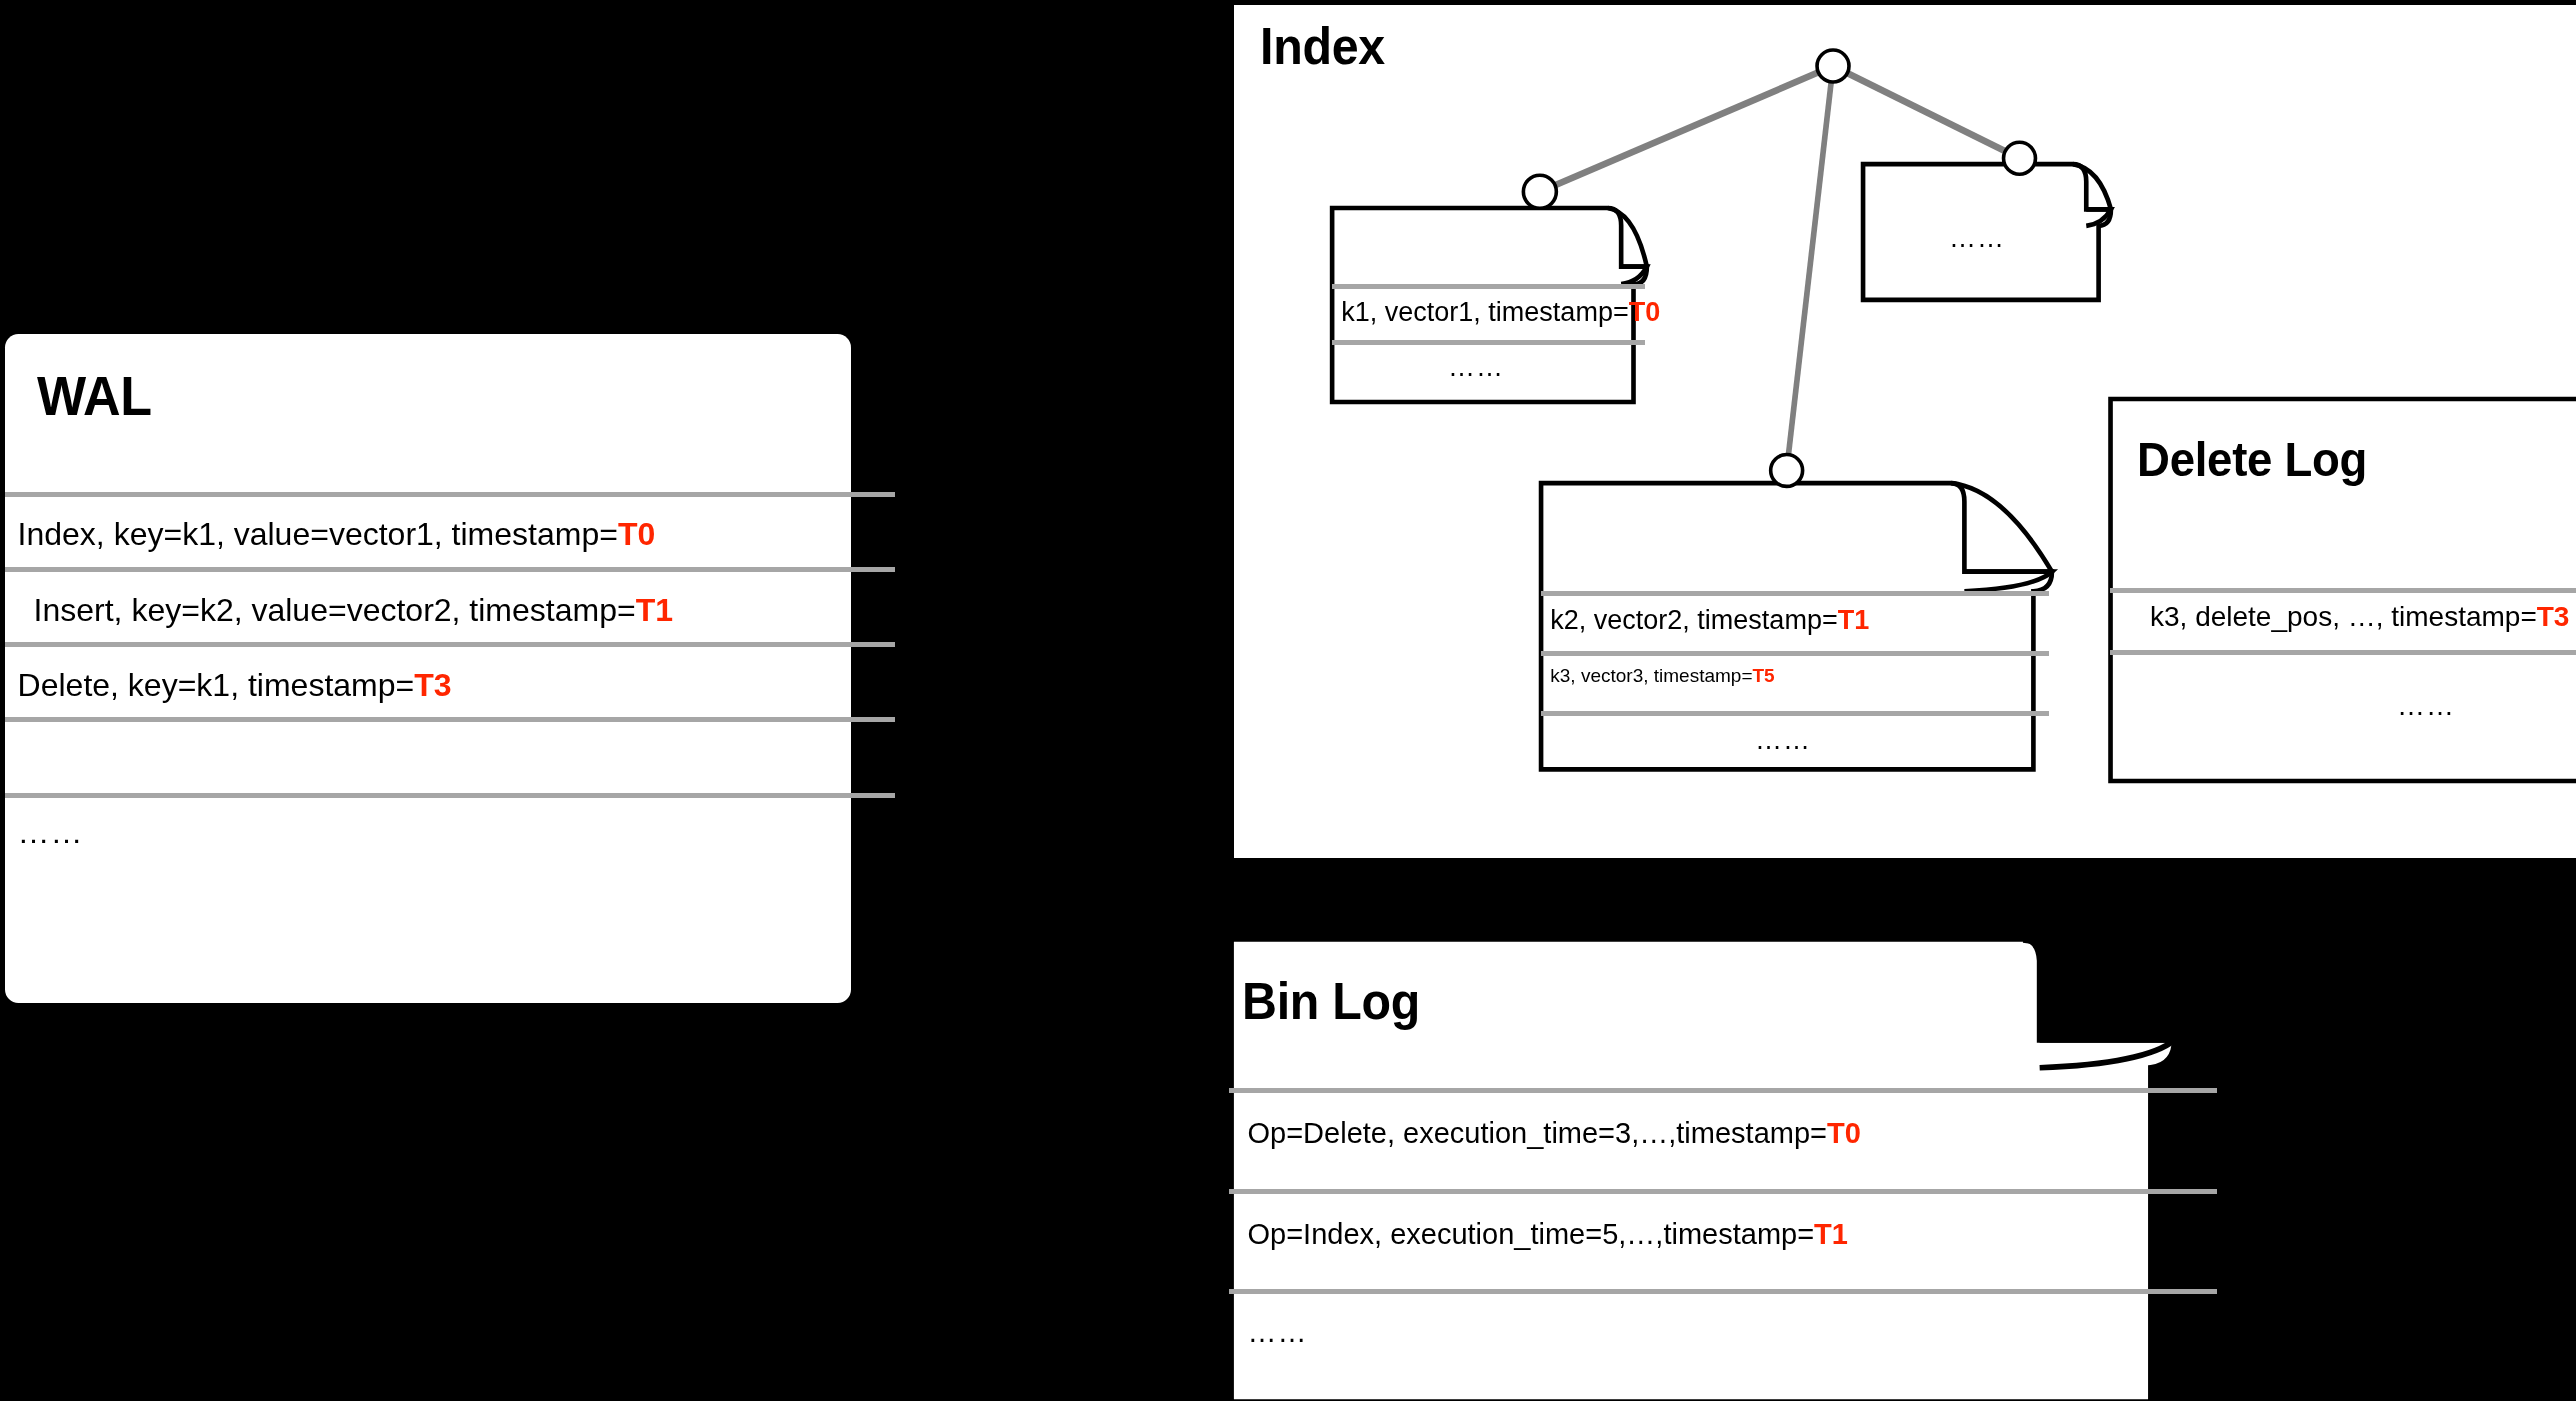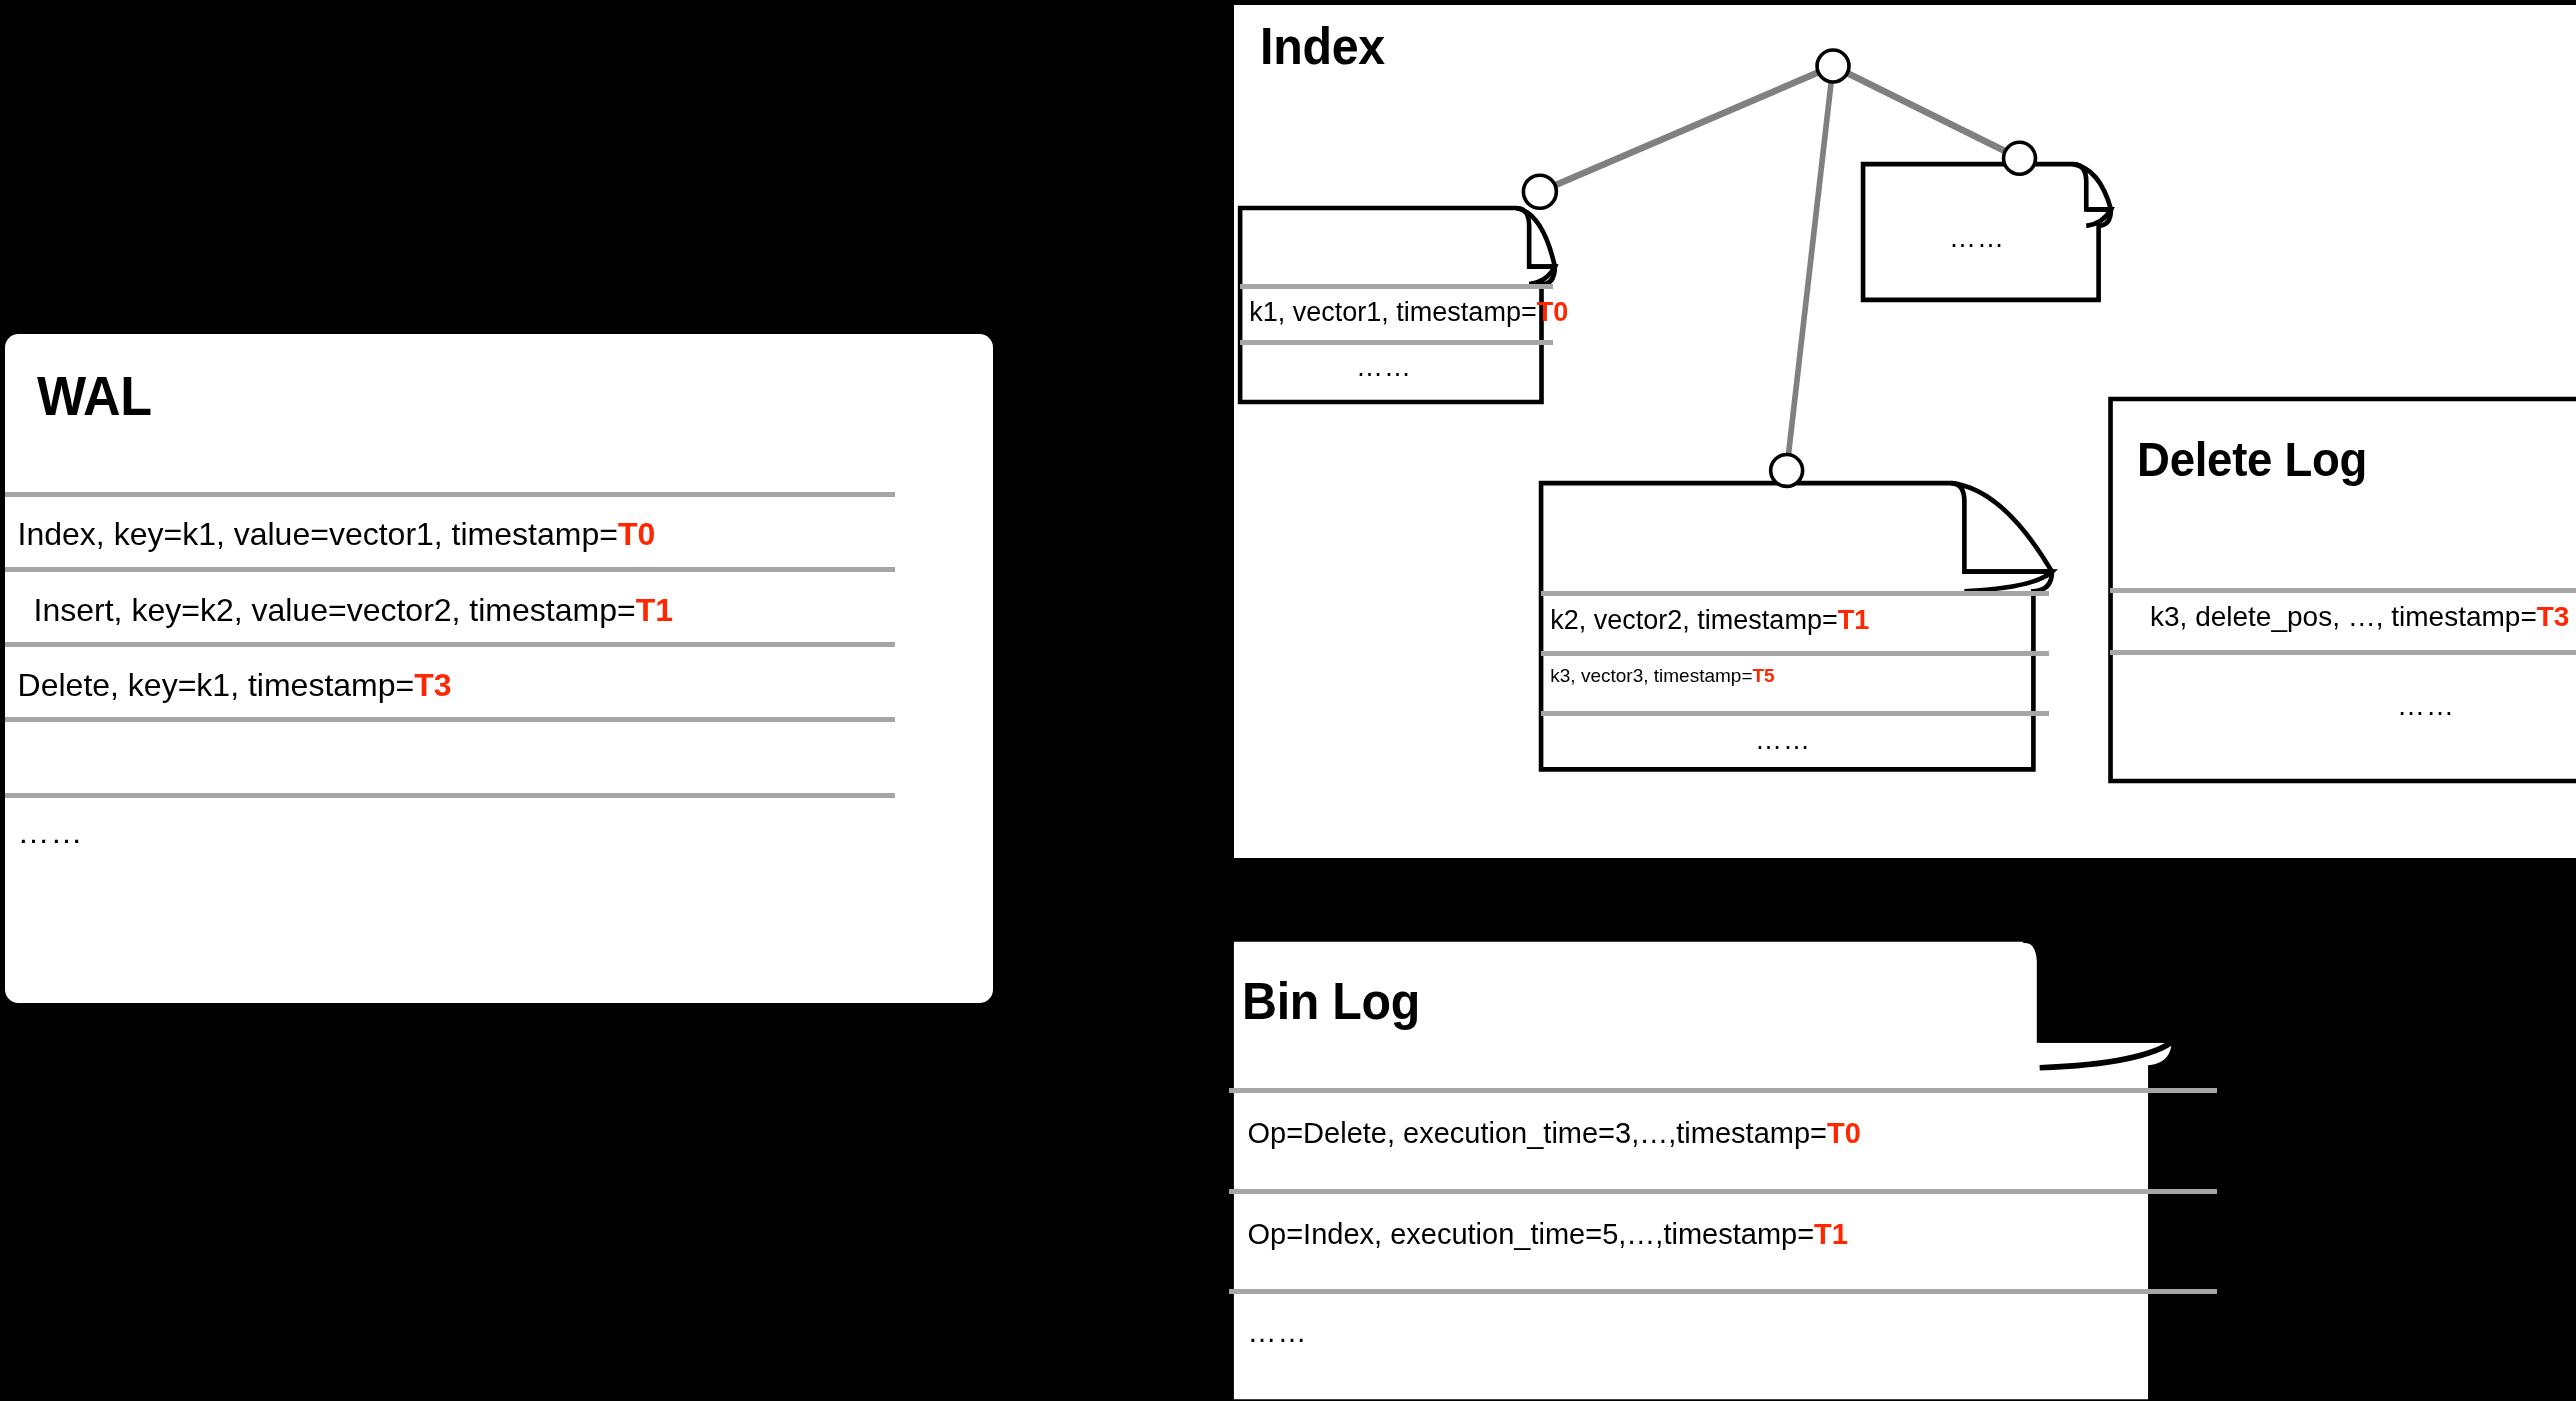--- a/index.html
+++ b/index.html
@@ -62,21 +62,21 @@
   .doc .inner{ position:absolute; left:0; top:0; width:100%; height:100%; }
 
   
   #tree{ position:absolute; left:0; top:0; width:2817px; height:1402px; pointer-events:none; }
 </style>
 </head>
 <body>
 
 <div id="stage">
 
-  <div class="panel rounded" style="left:5.2px; top:334px; width:988px; height:669px;">
+  <div class="panel rounded" style="left:5.2px; top:334px; width:846px; height:669px;">
     <div class="title" style="left:32px; top:29px; font-size:56px;">WAL</div>
 
     <div class="rule" style="left:0; top:158px; width:890px;"></div>
     <div class="row-text" style="left:12.4px; top:184px; font-size:32px;">
       <span>Index, key=k1, value=vector1, timestamp=</span><span class="ts">T0</span>
     </div>
 
     <div class="rule" style="left:0; top:233px; width:890px;"></div>
     <div class="row-text" style="left:12.4px; top:260px; font-size:32px;margin-left:16px;">
       <span>Insert, key=k2, value=vector2, timestamp=</span><span class="ts">T1</span>
@@ -90,21 +90,21 @@
     <div class="rule" style="left:0; top:383px; width:890px;"></div>
 
     <div class="rule" style="left:0; top:459px; width:890px;"></div>
     <div class="dots" style="left:12.4px; top:482px; font-size:32px;">……</div>
   </div>
 
   <div class="panel" style="left:1234px; top:5.2px; width:1579px; height:853px;">
     <div class="title" style="left:26px; top:11.3px; font-size:52px;">Index</div>
   </div>
 
-  <div class="doc" style="left:1238px; top:206px; width:319px; height:240px;">
+  <div class="doc" style="left:1330px; top:206px; width:319px; height:240px;">
     <svg width="319" height="198" viewBox="0 0 620 385">
       <path d="M4 4 H540 Q566 4 566 38 V118 H616 Q616 152 590 152 V381 H4 Z" fill="#ffffff" stroke="#000000" stroke-width="9" stroke-linejoin="miter"></path>
       <path d="M540 4 Q592 12 616 118" fill="none" stroke="#000000" stroke-width="9"></path>
       <path d="M566 118 H616 Q600 148 566 152" fill="none" stroke="#000000" stroke-width="9"></path>
     </svg>
     <div class="inner">
       <div class="rule" style="left:2.1px; top:78px; width:313px;"></div>
       <div class="row-text" style="left:11.3px; top:93px; font-size:27px;">
         <span>k1, vector1, timestamp=</span><span class="ts">T0</span>
       </div>

